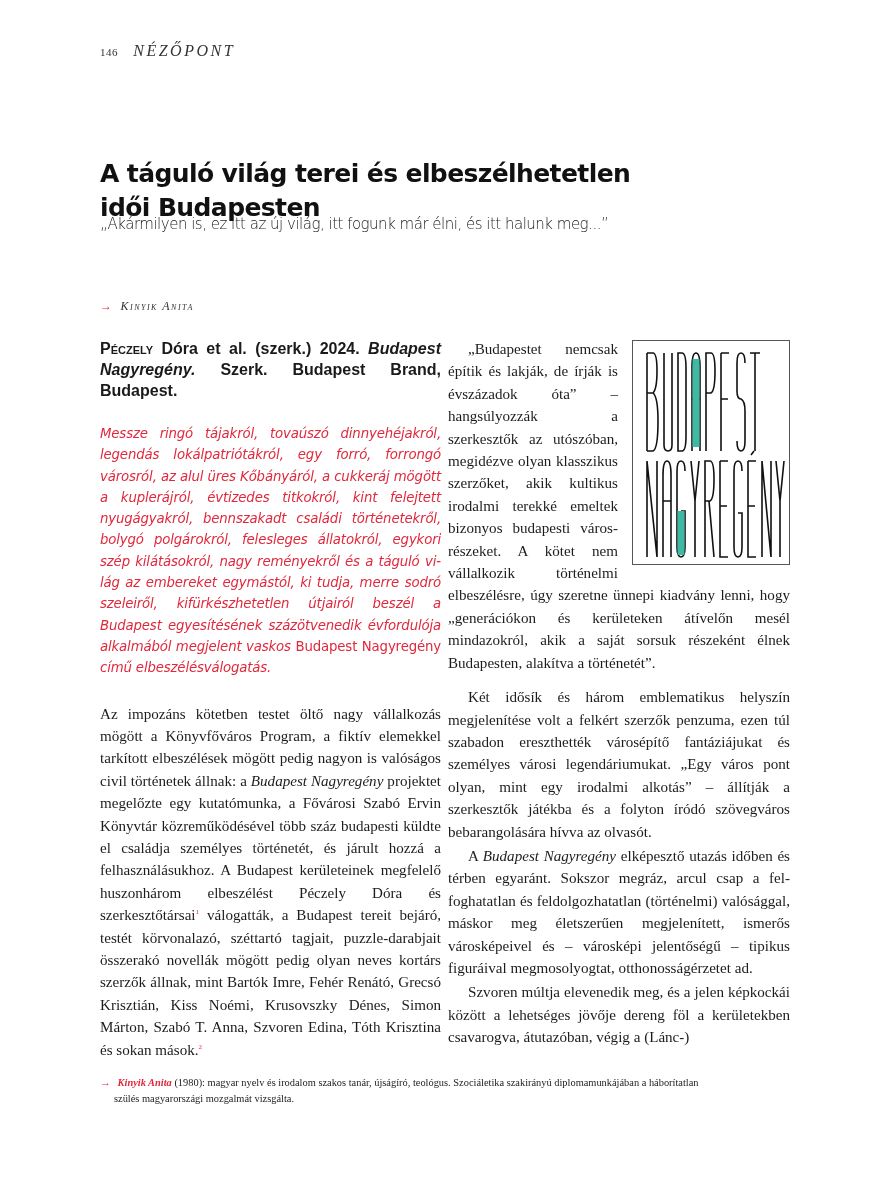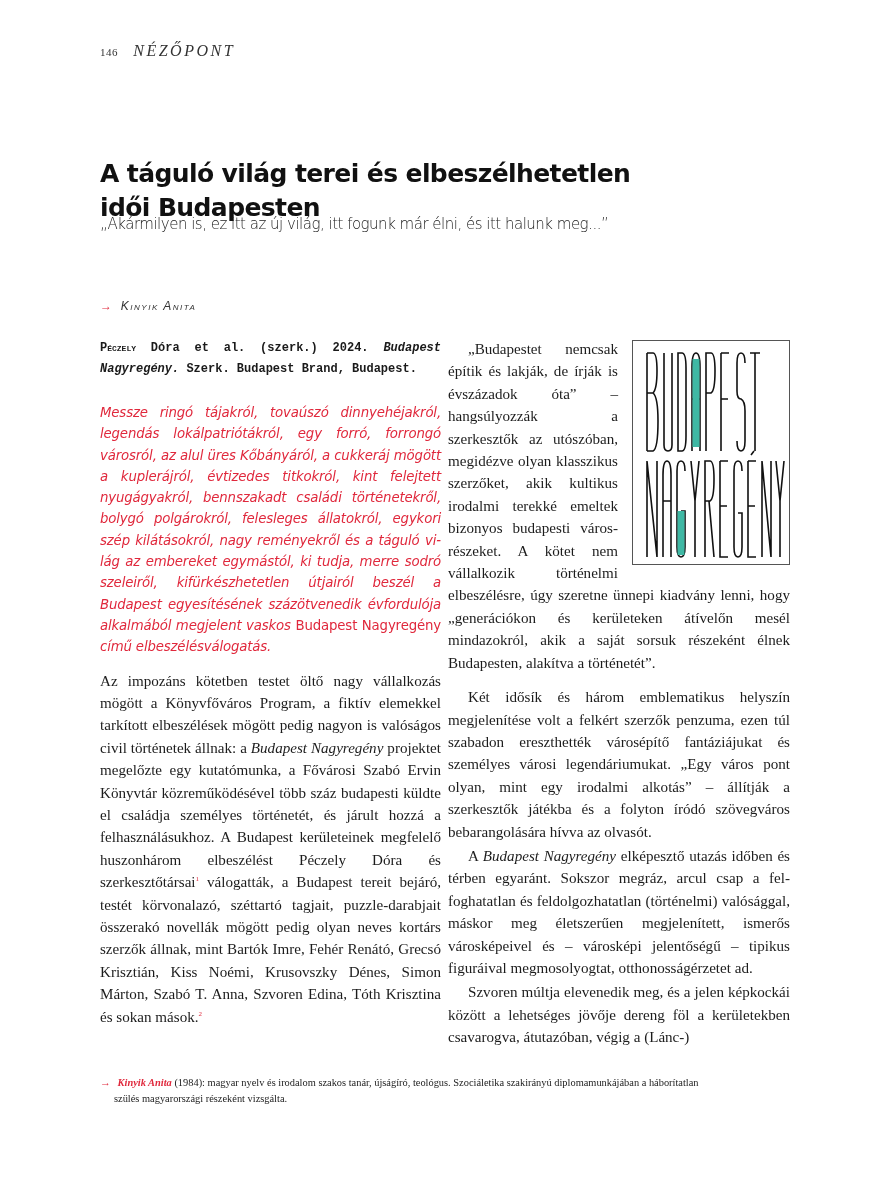--- a/index.html
+++ b/index.html
@@ -20,48 +20,48 @@
     font-family: "DejaVu Sans", sans-serif; font-weight: bold;
     font-size: 25px; line-height: 34px; color: #111; letter-spacing: -0.6px; margin-top: 20px;
   }
   .subtitle {
     position: absolute; left: 100px; top: 208px; width: 560px;
     font-family: "DejaVu Sans", sans-serif; font-weight: 200;
     font-size: 15px; line-height: 33px; color: #222; letter-spacing: -0.5px;
   }
   .byline {
     position: absolute; left: 100px; top: 299px;
-    font-family: Liberation Sans, sans-serif; font-style: italic;
+    font-family: Liberation Serif, serif; font-style: italic;
     font-size: 12px; color: #333; letter-spacing: 1.5px; font-variant: small-caps; text-align: center;
   }
   .arrow { color: #e0283c; font-style: normal; margin-right: 4px; letter-spacing: 0; }
 
   .col-left { position: absolute; left: 100px; top: 338px; width: 341px; }
   .col-right { position: absolute; left: 448px; top: 338px; width: 342px; }
 
   .biblio {
-    font-family: Liberation Mono, monospace; font-size: 12px; line-height: 21px;
+    font-family: Liberation Sans, sans-serif; font-size: 16px; line-height: 21px;
     color: #1a1a1a; text-align: justify; font-weight: 600;
   }
   .biblio .sc { font-variant: small-caps; font-weight: bold; }
   .biblio em { font-style: italic; }
 
   .lead {
     margin-top: 22px;
     font-family: "DejaVu Sans", sans-serif; font-style: italic;
     font-size: 13.3px; line-height: 21.3px; color: #e0283c;
     text-align: justify; letter-spacing: -0.15px;
   }
   .lead .upright { font-style: normal; }
 
   .body-text {
     font-family: "Liberation Serif", serif; font-size: 15.1px; line-height: 22.4px;
     color: #1c1c1c; text-align: justify; hyphens: manual;
   }
-  .col-left .body-text { margin-top: 12px; }
+  .col-left .body-text { margin-top: 24px; }
   .body-text p { text-indent: 0; }
   .body-text p.indent { text-indent: 20px; }
   .body-text em { font-style: italic; }
   sup.fn { color: #e0283c; font-size: 7px; vertical-align: super; line-height: 0; }
 
   .cover {
     float: right; width: 158px; height: 225px; margin: 2px 0 4px 14px;
     border: 1px solid #555; background: #fff; position: relative; overflow: hidden;
   }
   .cover svg { position: absolute; left: 0; top: 0; }
@@ -139,15 +139,15 @@
     </div>
     <p class="indent">„Budapestet nem­csak építik és lakják, de írják is évszázadok óta” – hangsúlyozzák a szerkesztők az utószó­ban, megidézve olyan klasszikus szerzőket, akik kultikus irodalmi terekké emeltek bizo­nyos budapesti város­részeket. A kötet nem vállalkozik történelmi elbeszélésre, úgy szeretne ünnepi kiadvány lenni, hogy „generációkon és ke­rületeken átívelőn mesél mindazokról, akik a saját sorsuk részeként élnek Budapesten, alakítva a tör­ténetét”.</p>
     <p class="indent" style="margin-top:12px;">Két idősík és három emblematikus helyszín megjelenítése volt a felkért szerzők penzuma, ezen túl szabadon ereszthették városépítő fantáziájukat és személyes városi legendáriumukat. „Egy város pont olyan, mint egy irodalmi alkotás” – állítják a szerkesztők játékba és a folyton íródó szövegváros bebarangolására hívva az olvasót.</p>
     <p class="indent" style="margin-top:2px;"><span>A </span><em>Budapest Nagyregény</em><span> elképesztő utazás időben és térben egyaránt. Sokszor megráz, arcul csap a fel­foghatatlan és feldolgozhatatlan (történelmi) való­sággal, máskor meg életszerűen megjelenített, isme­rős városképeivel és – városképi jelentőségű – tipikus figuráival megmosolyogtat, otthonosságérzetet ad.</span></p>
     <p class="indent" style="margin-top:2px;">Szvoren múltja elevenedik meg, és a jelen kép­kockái között a lehetséges jövője dereng föl a ke­rületekben csavarogva, átutazóban, végig a (Lánc-)</p>
   </div>
 </div>
 
 <div class="footnote">
   <span class="arrow">→</span>
-  <span class="name">Kinyik Anita</span><span> (1984): magyar nyelv és irodalom szakos tanár, újságíró, teológus. Szociáletika szakirányú diplomamunkájában a háborítatlan</span>
-  <span class="line2">szülés magyarországi részeként vizsgálta.</span>
+  <span class="name">Kinyik Anita</span><span> (1980): magyar nyelv és irodalom szakos tanár, újságíró, teológus. Szociáletika szakirányú diplomamunkájában a háborítatlan</span>
+  <span class="line2">szülés magyarországi mozgalmát vizsgálta.</span>
 </div>
 
 </body></html>

